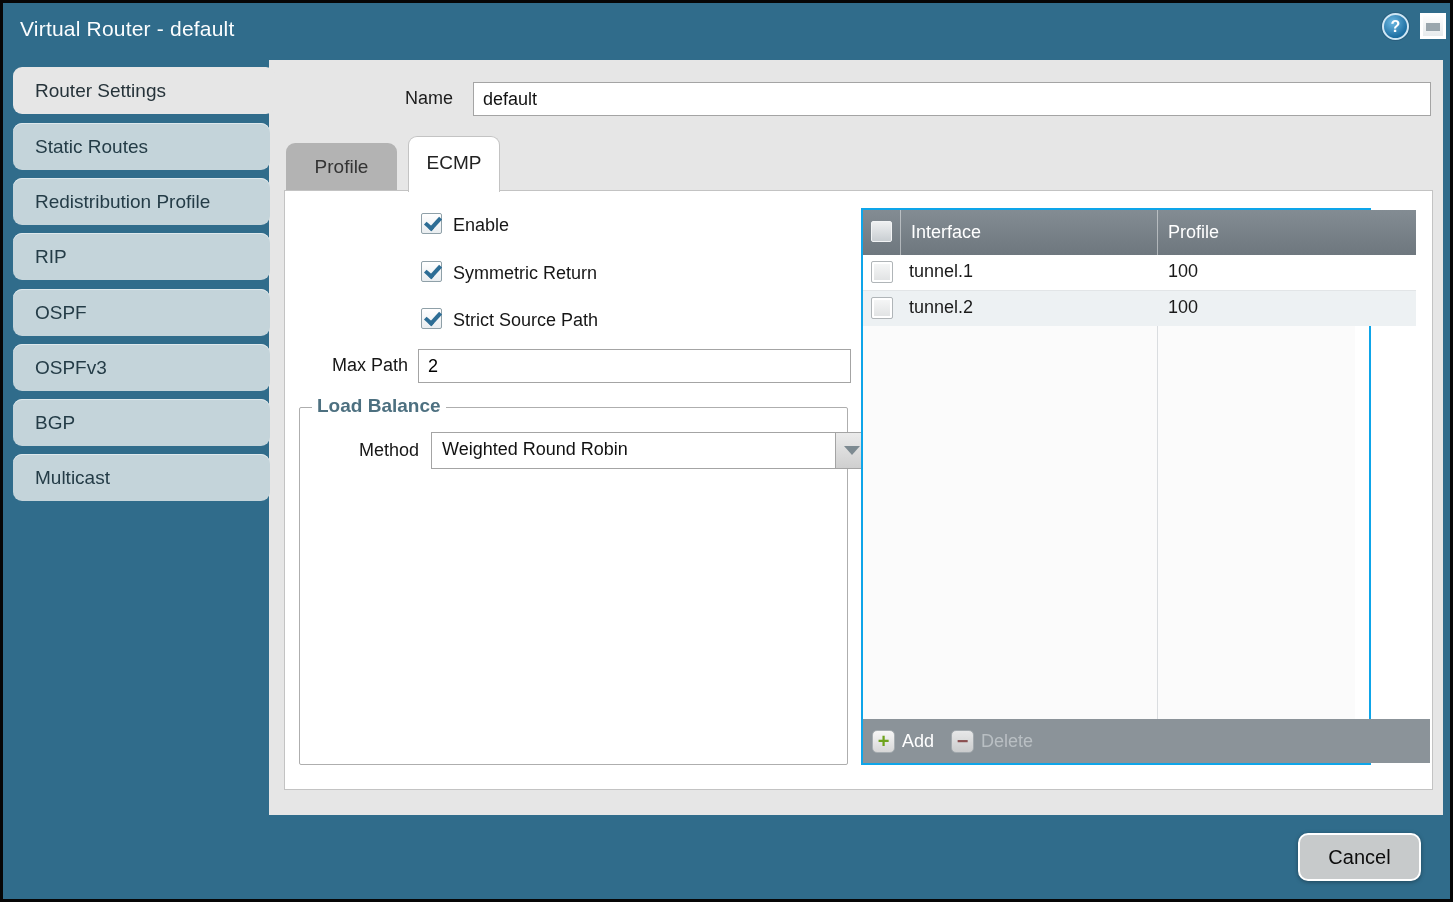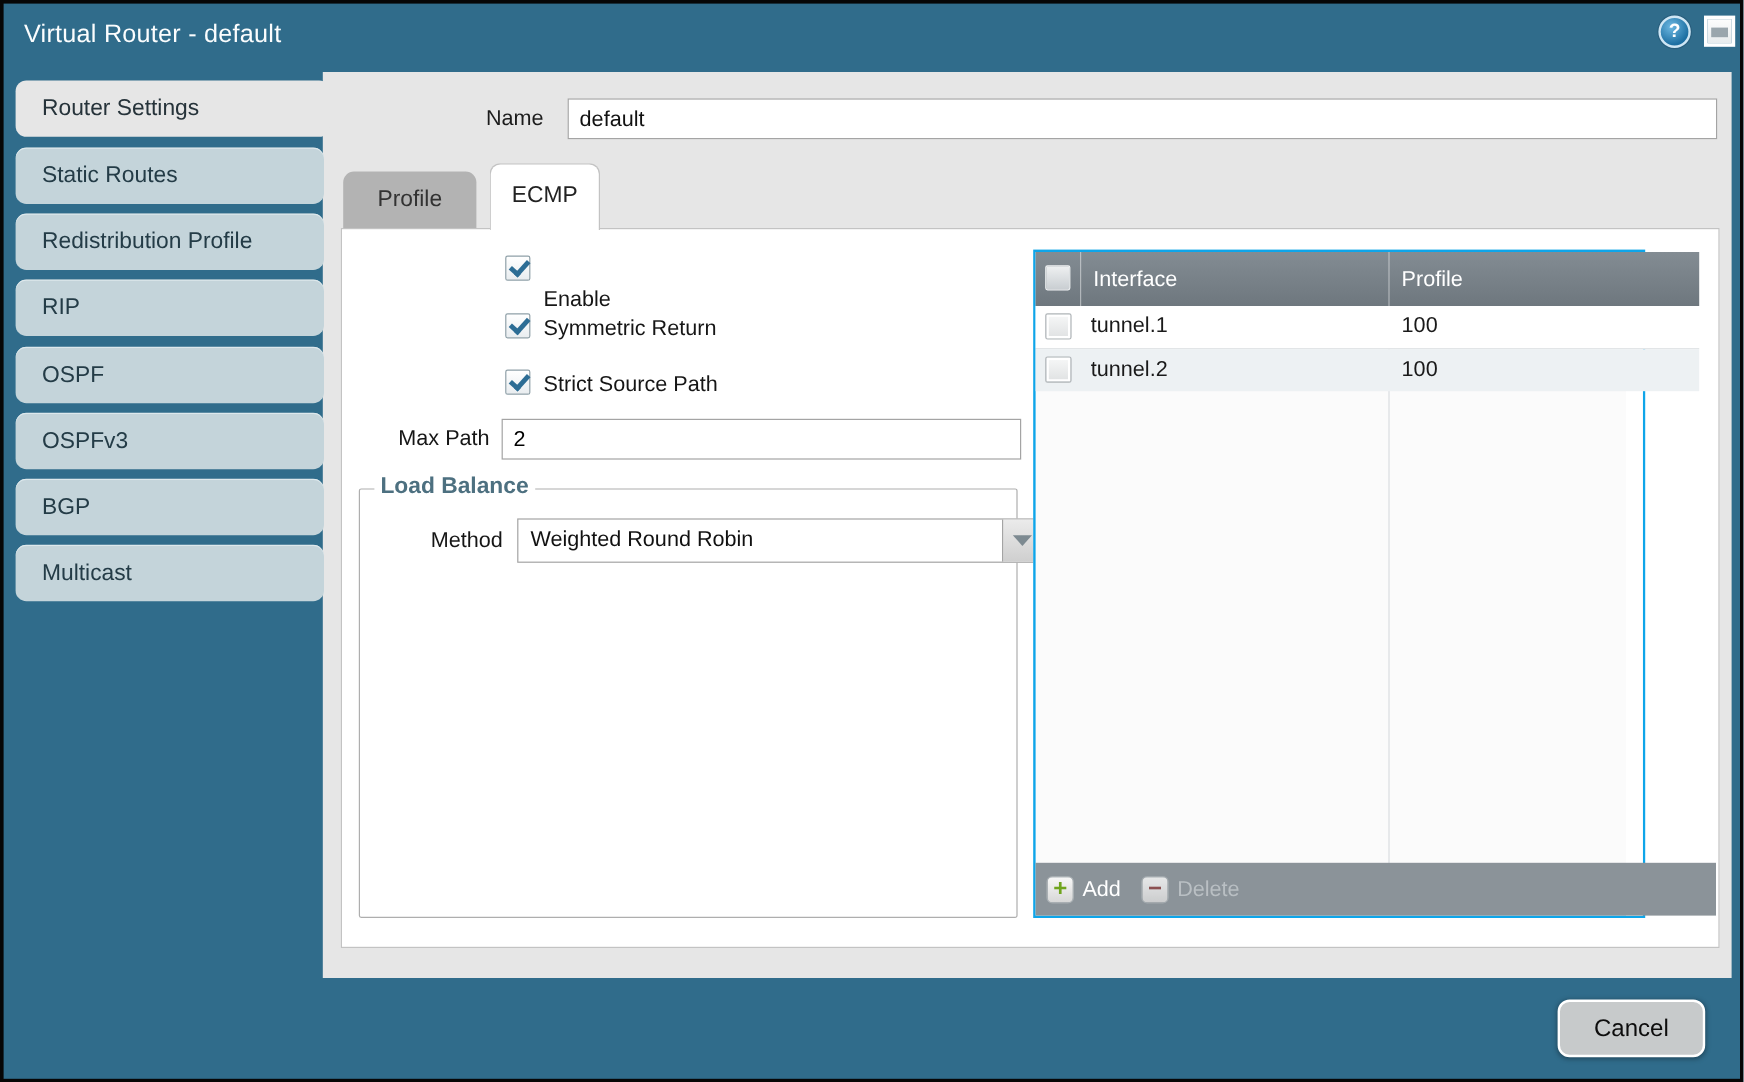--- a/index.html
+++ b/index.html
@@ -140,21 +140,21 @@
 
   <div class="name-label">Name</div>
   <input class="name-input" value="default" style="">
 
   <div class="inner-tab general">Profile</div>
   <div class="inner-tab ecmp">ECMP</div>
 
   <div class="panel"></div>
 
   <div class="cb checked" style="left:418px; top:210px; z-index:4;"></div>
-  <div class="cb-label" style="left:450px; top:212px; z-index:4;margin-top:24px;">Enable</div>
+  <div class="cb-label" style="left:450px; top:212px; z-index:4;">Enable</div>
 
   <div class="cb checked" style="left:418px; top:258px; z-index:4;"></div>
   <div class="cb-label" style="left:450px; top:260px; z-index:4;">Symmetric Return</div>
 
   <div class="cb checked" style="left:418px; top:305px; z-index:4;"></div>
   <div class="cb-label" style="left:450px; top:307px; z-index:4;">Strict Source Path</div>
 
   <div class="maxpath-label" style="z-index:4;">Max Path</div>
   <input class="maxpath-input" style="z-index: 4;" value="2">
 

